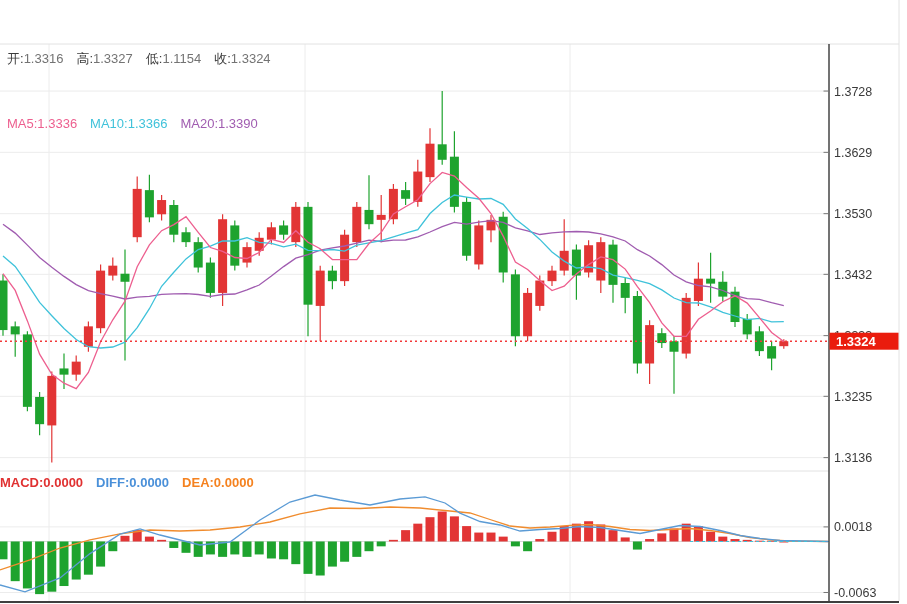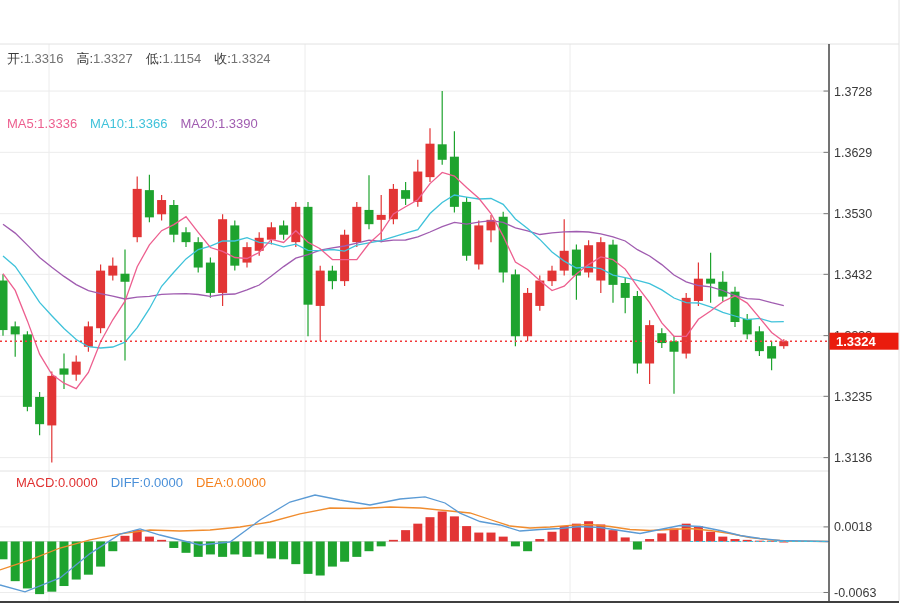--- a/index.html
+++ b/index.html
@@ -15,21 +15,21 @@
     width:71px;box-sizing:border-box;border-right:1px solid #ebebeb;
     display:flex;align-items:center;justify-content:center;
     font-size:14px;color:#555;cursor:pointer;user-select:none;
   }
   .tab.active{background:#ed8a45;color:#fdf6ee;}
   .tab-filler{flex:1;}
   #chart-svg{position:absolute;left:0;top:0;}
   .overlay{position:absolute;font-size:13px;white-space:nowrap;line-height:15px;z-index:3;}
   #ohlc-row{left:7px;top:51px;}
   #ma-row{left:7px;top:68px;margin-top:48px;}
-  #macd-row{left:16px;top:475px;}
+  #macd-row{left:0;top:475px;font-weight:bold;}
   .pair{margin-right:13px;}
   .pair .lbl{color:#3c3c3c;}
   .pair .val{color:#737373;}
 </style>
 </head>
 <body>
 
 <div id="app">
   <div id="tabbar">
       <div class="tab active">日</div>

